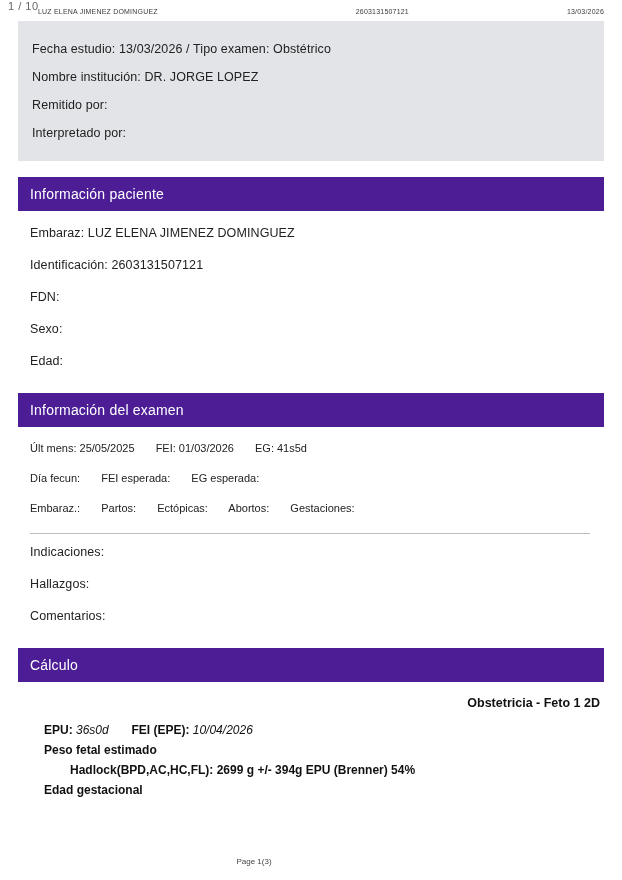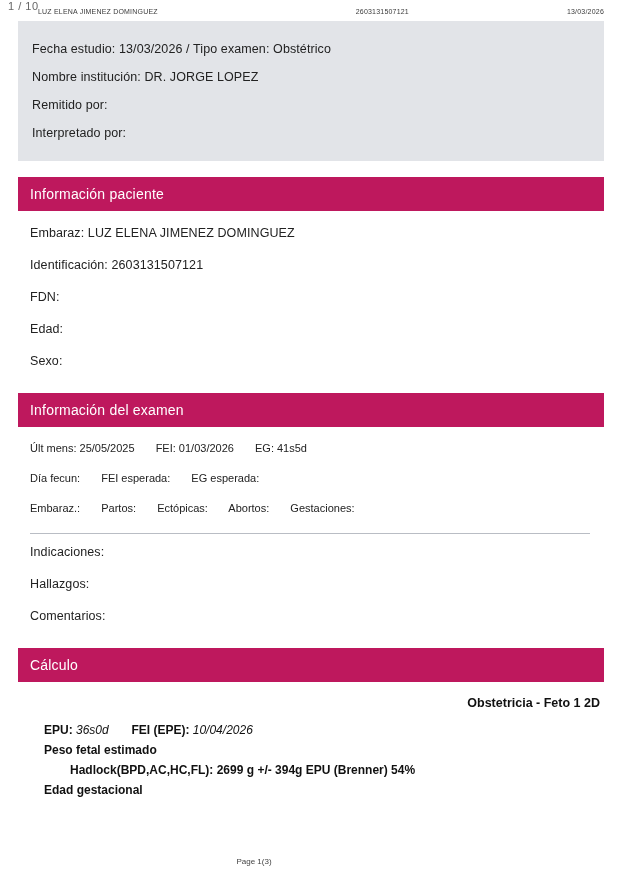--- a/index.html
+++ b/index.html
@@ -52,21 +52,21 @@
     background: #e2e4e8;
     padding: 14px 12px 14px 14px;
   }
   .block-grey .line {
     font-size: 12.5px;
     color: #222;
     padding: 7px 0;
     letter-spacing: 0.1px;
   }
   .section-bar {
-    background: #be185d;
+    background: #4c1d95;
     color: #ffffff;
     font-size: 14px;
     padding: 9px 12px;
     margin-top: 16px;
     letter-spacing: 0.2px;
   }
   .section-body {
     padding: 6px 0 0 12px;
   }
   .field-line {
@@ -144,22 +144,22 @@
       <div class="line">Nombre institución: DR. JORGE LOPEZ</div>
       <div class="line">Remitido por:</div>
       <div class="line">Interpretado por:</div>
     </div>
 
     <div class="section-bar">Información paciente</div>
     <div class="section-body">
       <div class="field-line">Embaraz: LUZ ELENA JIMENEZ DOMINGUEZ</div>
       <div class="field-line">Identificación: 2603131507121</div>
       <div class="field-line">FDN:</div>
+      <div class="field-line">Sexo:</div>
       <div class="field-line">Edad:</div>
-      <div class="field-line">Sexo:</div>
     </div>
 
     <div class="section-bar">Información del examen</div>
     <div class="section-body">
       <div class="inline-group">
         <span>Últ mens: 25/05/2025</span>
         <span>FEI: 01/03/2026</span>
         <span>EG: 41s5d</span>
       </div>
       <div class="inline-group">

